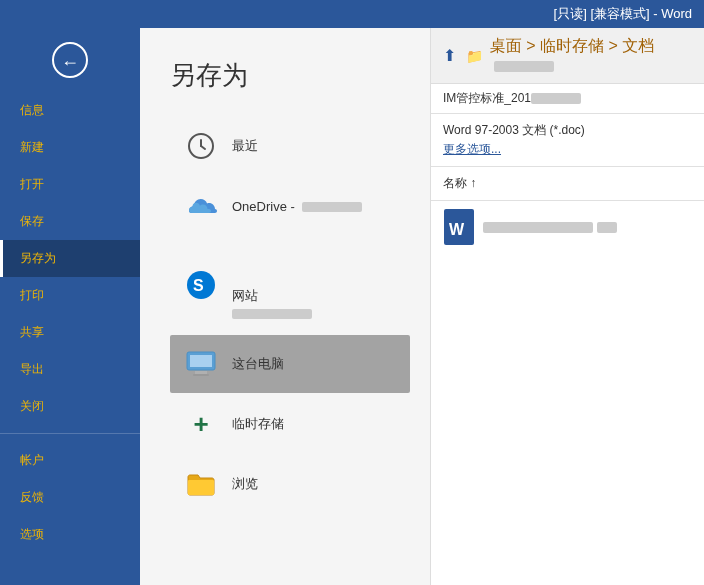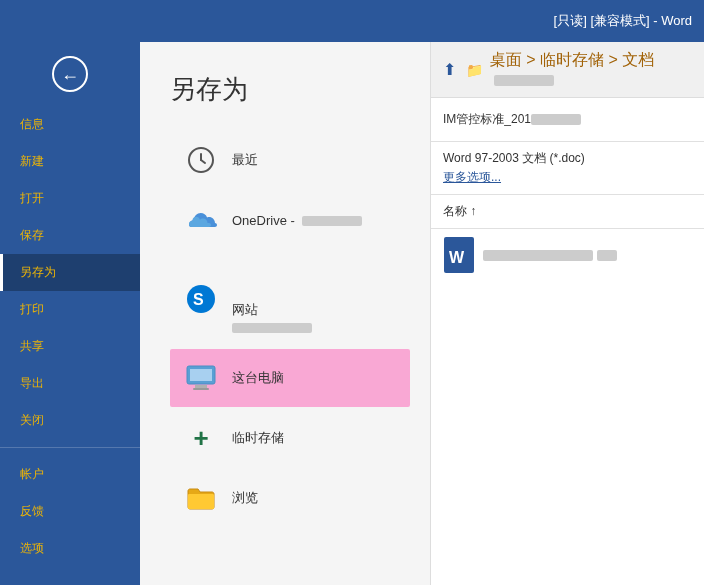--- a/index.html
+++ b/index.html
@@ -8,21 +8,21 @@
       height: 585px;
       font-family: 'Microsoft YaHei', 'SimHei', Arial, sans-serif;
       display: flex;
       flex-direction: column;
       overflow: hidden;
       background: #f0f0f0;
     }
 
     
     .title-bar {
-      height: 42px;
+      height: 28px;
       background: #2b579a;
       display: flex;
       align-items: center;
       justify-content: flex-end;
       padding-right: 12px;
       flex-shrink: 0;
     }
     .title-bar-text {
       color: white;
       font-size: 13px;
@@ -130,21 +130,21 @@
     .location-item {
       display: flex;
       align-items: center;
       padding: 10px 12px;
       cursor: pointer;
       border-radius: 2px;
       margin-bottom: 2px;
     }
 
     .location-item.selected {
-      background: #f9a8d4;
+      background: #a3a3a3;
     }
 
     .location-icon {
       width: 38px;
       height: 38px;
       display: flex;
       align-items: center;
       justify-content: center;
       flex-shrink: 0;
       margin-right: 12px;
@@ -353,21 +353,21 @@
 
       <div class="file-path-bar">
         <span class="path-up-arrow">⬆</span>
         <span style="font-size:14px;color:#e6a817;">📁</span>
         <span class="path-text">
           <span>桌面 &gt; 临时存储 &gt; 文档</span>
           <span style="display:inline-block;background:#ccc;height:11px;width:60px;border-radius:2px;vertical-align:middle;margin-left:4px;"></span>
         </span>
       </div>
 
-      <div style="padding:13px 12px;border-bottom:1px solid #e0e0e0;background:white;">
+      <div style="padding:6px 12px;border-bottom:1px solid #e0e0e0;background:white;">
         <div style="font-size:12px;color:#333;">
           <span>IM管控标准_201</span><span style="display:inline-block;background:#ccc;height:11px;width:50px;border-radius:2px;vertical-align:middle;"></span>
         </div>
       </div>
 
       <div class="file-format-bar">
         <div class="file-format-text">Word 97-2003 文档 (*.doc)</div>
         <span class="more-options">更多选项...</span>
       </div>
 

